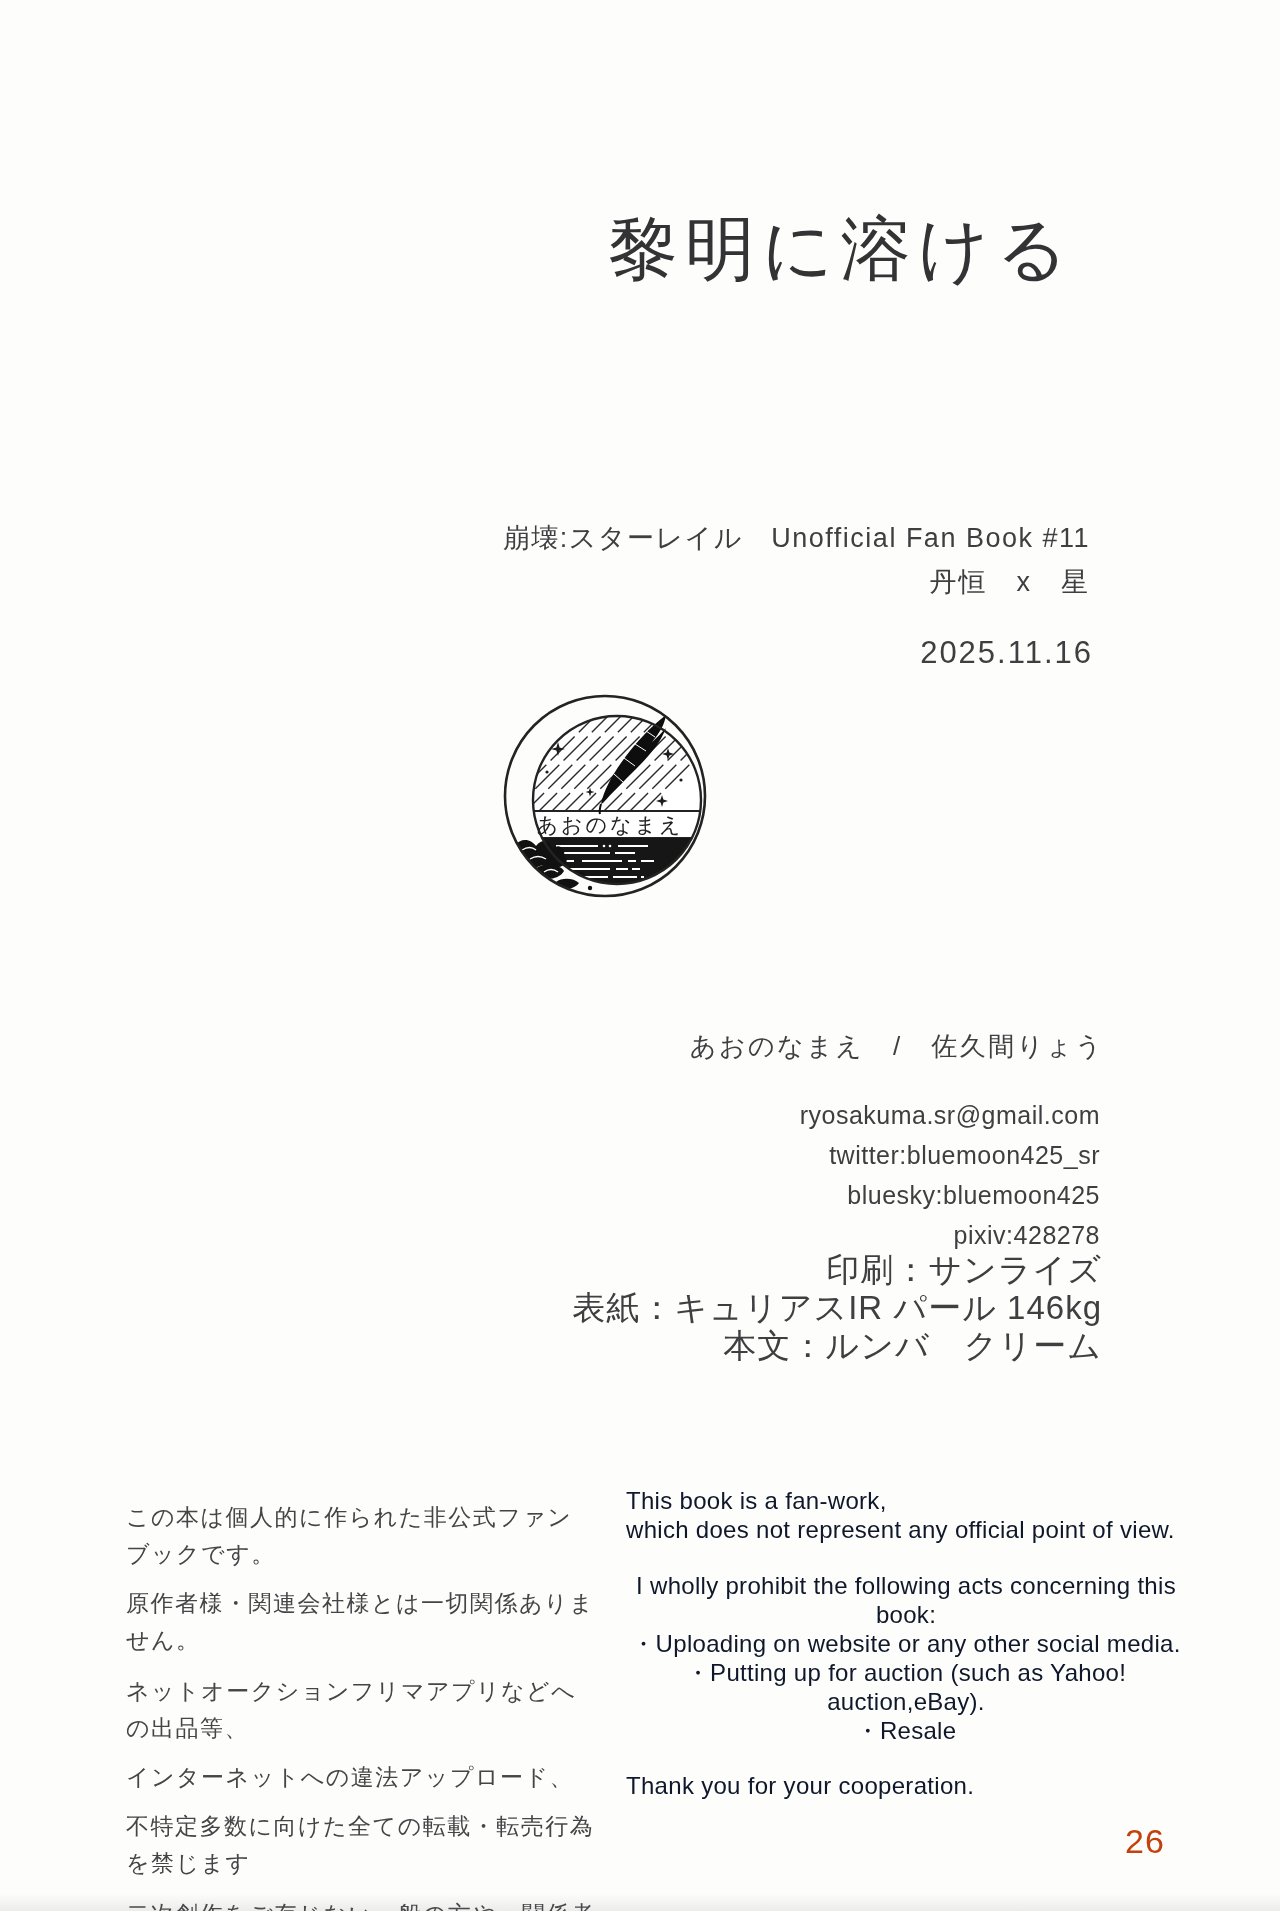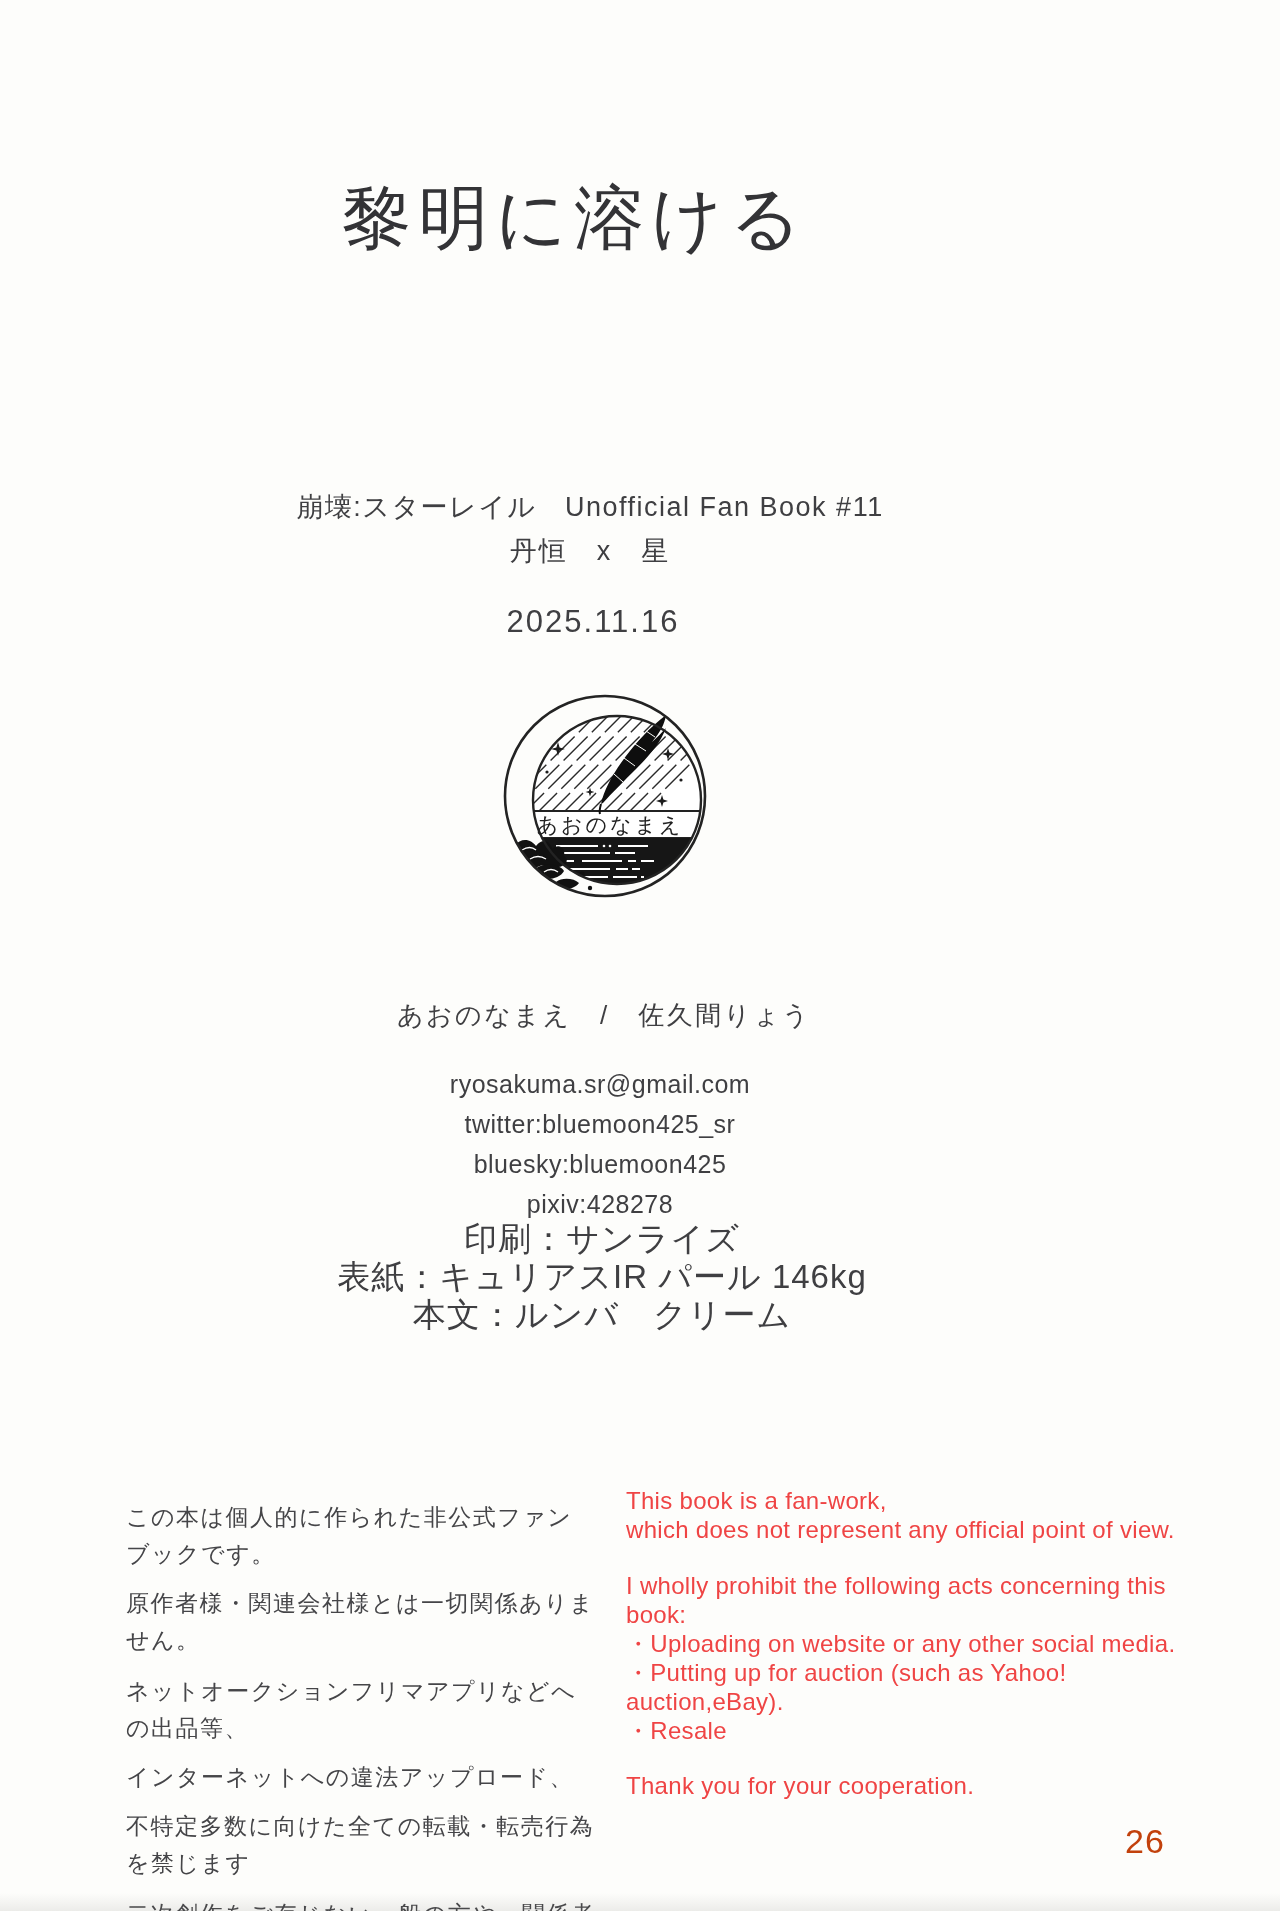--- a/index.html
+++ b/index.html
@@ -3,39 +3,39 @@
 <meta charset="utf-8">
 <style>
   html,body{margin:0;padding:0;}
   body{
     width:1280px;height:1911px;position:relative;overflow:hidden;
     background:#fdfdfb;
     font-family:"Liberation Sans","DejaVu Sans",sans-serif;
     color:#3f3f42;
   }
   .abs{position:absolute;}
-  .center{text-align:center;}
+  .center{text-align:right;margin-top:31px;}
   .page-title{
     left:75px;top:172px;width:1000px;
     font-family:"Liberation Serif","DejaVu Serif",serif;
     font-size:70px;letter-spacing:7px;color:#333336;font-weight:400;
   }
   .series-line{left:90px;top:489px;width:1000px;font-size:27px;letter-spacing:1.5px;}
   .pairing-line{left:90px;top:533px;width:1000px;font-size:27px;letter-spacing:2px;}
   .date-line{left:93px;top:604px;width:1000px;font-size:31px;letter-spacing:2px;}
   .author-line{left:104px;top:998px;width:1000px;font-size:26px;letter-spacing:2.5px;}
   .contact-block{left:100px;top:1064px;width:1000px;font-size:25px;line-height:40px;letter-spacing:0.5px;}
   .print-block{left:102px;top:1220px;width:1000px;font-size:33px;line-height:38px;letter-spacing:1px;}
   .jp-block{left:126px;top:1487px;width:470px;font-size:23px;letter-spacing:1.5px;color:#454548;}
   .jp-block .line{line-height:37px;margin-top:12px;}
   .jp-para2{margin-top:14px;}
   .jp-para3{margin-top:14px;}
-  .en-block{left:626px;top:1486px;width:560px;font-size:24px;letter-spacing:0.3px;color:#ef4444;}
+  .en-block{left:626px;top:1486px;width:560px;font-size:24px;letter-spacing:0.3px;color:#0f172a;}
   .en-block .line{line-height:29px;}
-  .en-para2{margin-top:27px;}
+  .en-para2{margin-top:27px;text-align:center;}
   .en-para3{margin-top:26px;}
   .page-number{left:1125px;top:1822px;width:80px;font-size:34px;letter-spacing:1px;color:#c2410c;}
   .logo-wrap{left:498px;top:692px;width:215px;height:210px;}
   .scan-edge{
     bottom:0;left:0;right:0;height:18px;
     background:linear-gradient(to top, rgba(110,110,104,0.12), rgba(110,110,104,0));
   }
   .logo-band-text{
     font-family:"Liberation Sans","DejaVu Sans",sans-serif;
     font-size:21px;letter-spacing:3px;fill:#222;

